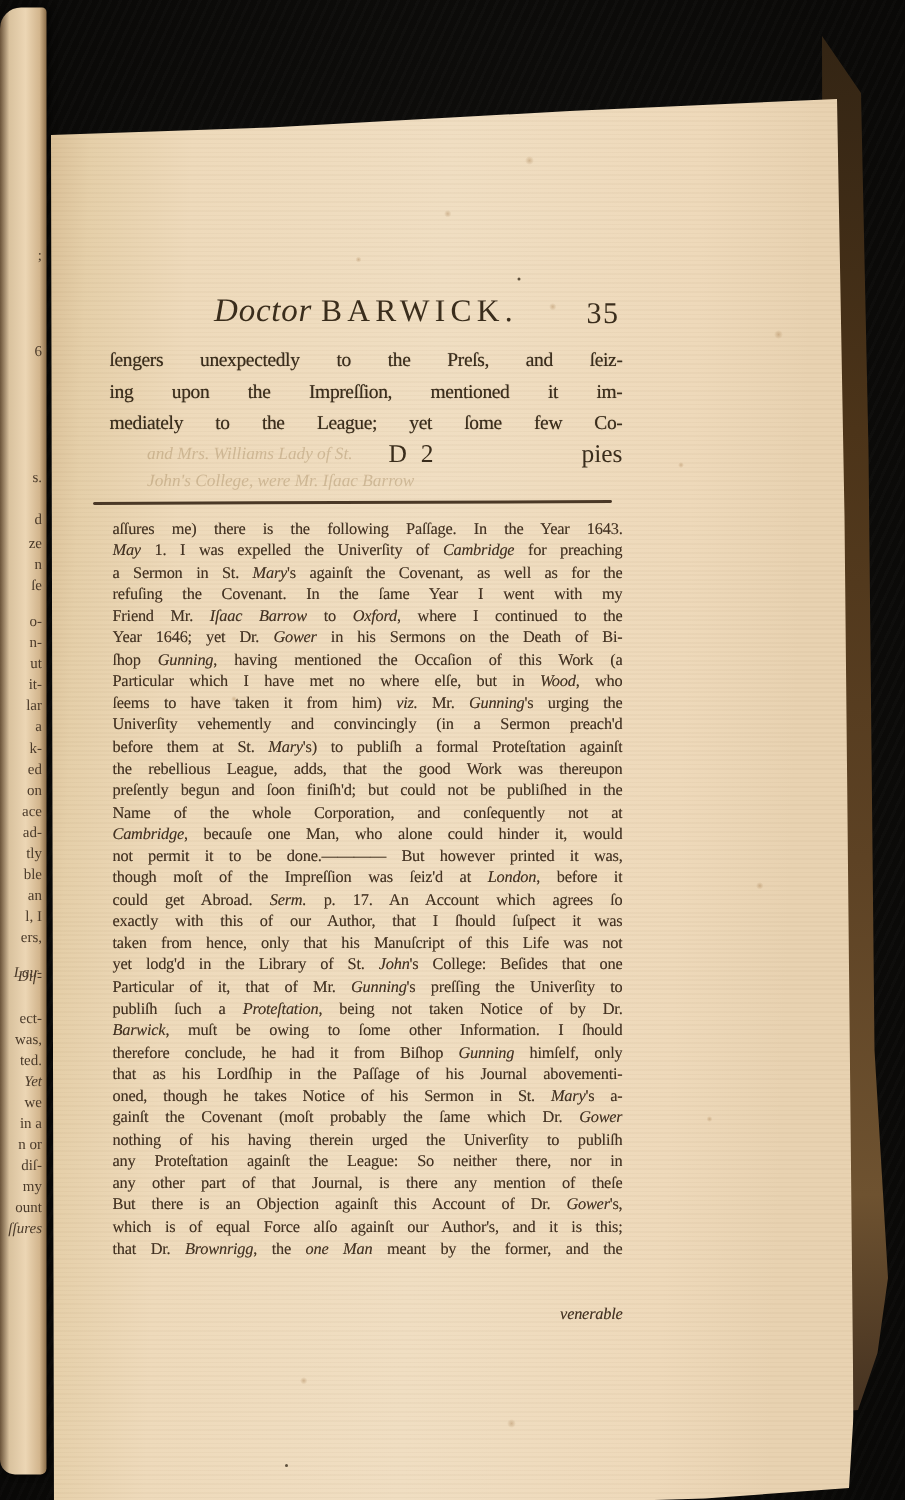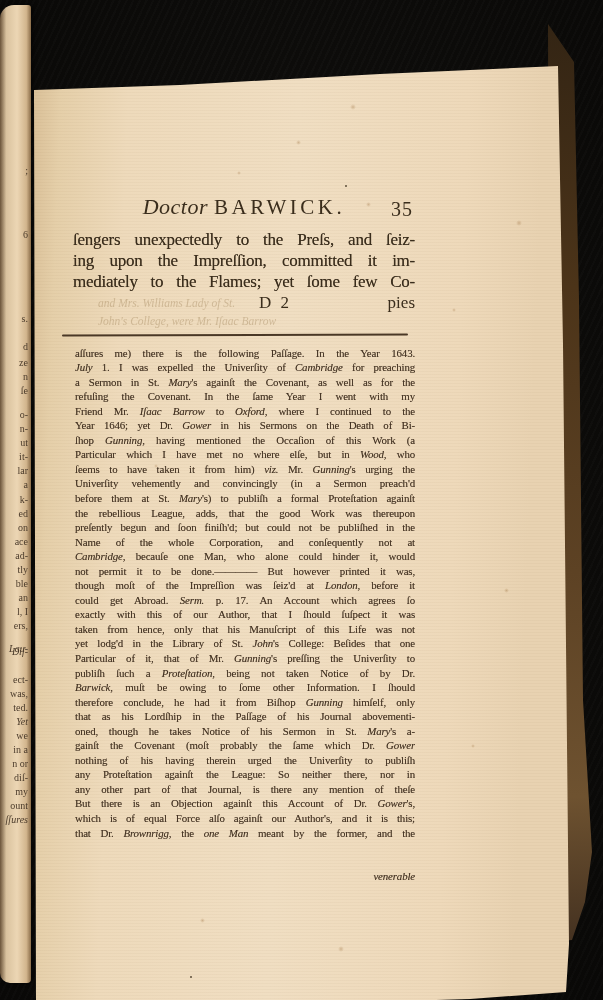--- a/index.html
+++ b/index.html
@@ -44,21 +44,21 @@
   }
   .spot{position:absolute;border-radius:50%;pointer-events:none;}
   .fox{background:radial-gradient(circle,rgba(150,105,55,0.35),rgba(150,105,55,0) 70%);}
   .inkdot{background:#3a2d1c;opacity:.8;}
 
   .header{position:absolute;left:73px;top:150px;width:342px;height:30px;text-align:center;}
   .h-italic{font-style:italic;font-size:22px;letter-spacing:.5px;}
   .h-caps{font-size:21px;letter-spacing:3.5px;margin-left:6px;}
   .pagenum{position:absolute;right:2px;top:4px;font-size:20px;letter-spacing:1px;}
 
-  .main{position:absolute;left:73px;top:186px;width:342px;font-size:17px;
+  .main{position:absolute;left:73px;top:186px;width:342px;font-size:13px;
     letter-spacing:-0.25px;word-spacing:-0.5px;
     text-shadow:0 0 .5px rgba(58,45,28,0.65);}
   .main .line{height:20.8px;line-height:20.8px;overflow:hidden;
     text-align:justify;text-align-last:justify;}
   .sigline{position:absolute;left:73px;top:249px;width:342px;height:21px;font-size:17px;}
   .sig{position:absolute;left:186px;word-spacing:5px;}
   .catch{position:absolute;right:0;}
 
   .ghost{position:absolute;left:98px;width:315px;font-size:11.5px;line-height:17px;
     color:rgba(125,92,48,0.28);filter:blur(.4px);font-style:italic;pointer-events:none;}
@@ -136,38 +136,38 @@
     <div class="spot inkdot" style="left:190px;top:932px;width:2px;height:2px;"></div>
     <div class="spot inkdot" style="left:345px;top:141px;width:2px;height:2px;"></div>
 
     <div class="header">
       <span class="h-italic">Doctor</span><span class="h-caps">BARWICK.</span>
       <span class="pagenum">35</span>
     </div>
 
     <div class="main">
         <div class="line">ſengers unexpectedly to the Preſs, and ſeiz-</div>
-        <div class="line">ing upon the Impreſſion, committed it im-</div>
-        <div class="line">mediately to the Flames; yet ſome few Co-</div>
+        <div class="line">ing upon the Impreſſion, mentioned it im-</div>
+        <div class="line">mediately to the League; yet ſome few Co-</div>
       </div>
 
     <div class="sigline">
       <span class="sig">D 2</span>
       <span class="catch">pies</span>
     </div>
 
     <div class="ghost" style="top:251px;">and Mrs. Williams Lady of St.</div>
     <div class="ghost" style="top:269px;">John's College, were Mr. Iſaac Barrow</div>
 
     <div class="rule"></div>
 
     <div class="footnote">
       <div class="fn-catch">venerable</div>
     <div class="fn-line">aſſures me) there is the following Paſſage.  In the Year 1643.</div>
-        <div class="fn-line"><i>July</i> 1. I was expelled the Univerſity of <i>Cambridge</i> for preaching</div>
+        <div class="fn-line"><i>May</i> 1. I was expelled the Univerſity of <i>Cambridge</i> for preaching</div>
         <div class="fn-line">a Sermon in St. <i>Mary</i>'s againſt the Covenant, as well as for the</div>
         <div class="fn-line">refuſing the Covenant.  In the ſame Year I went with my</div>
         <div class="fn-line">Friend Mr. <i>Iſaac Barrow</i> to <i>Oxford</i>, where I continued to the</div>
         <div class="fn-line">Year 1646; yet Dr. <i>Gower</i> in his Sermons on the Death of Bi-</div>
         <div class="fn-line">ſhop <i>Gunning</i>, having mentioned the Occaſion of this Work (a</div>
         <div class="fn-line">Particular which I have met no where elſe, but in <i>Wood</i>, who</div>
         <div class="fn-line">ſeems to have taken it from him) <i>viz.</i> Mr. <i>Gunning</i>'s urging the</div>
         <div class="fn-line">Univerſity vehemently and convincingly (in a Sermon preach'd</div>
         <div class="fn-line">before them at St. <i>Mary</i>'s) to publiſh a formal Proteſtation againſt</div>
         <div class="fn-line">the rebellious League, adds, that the good Work was thereupon</div>

